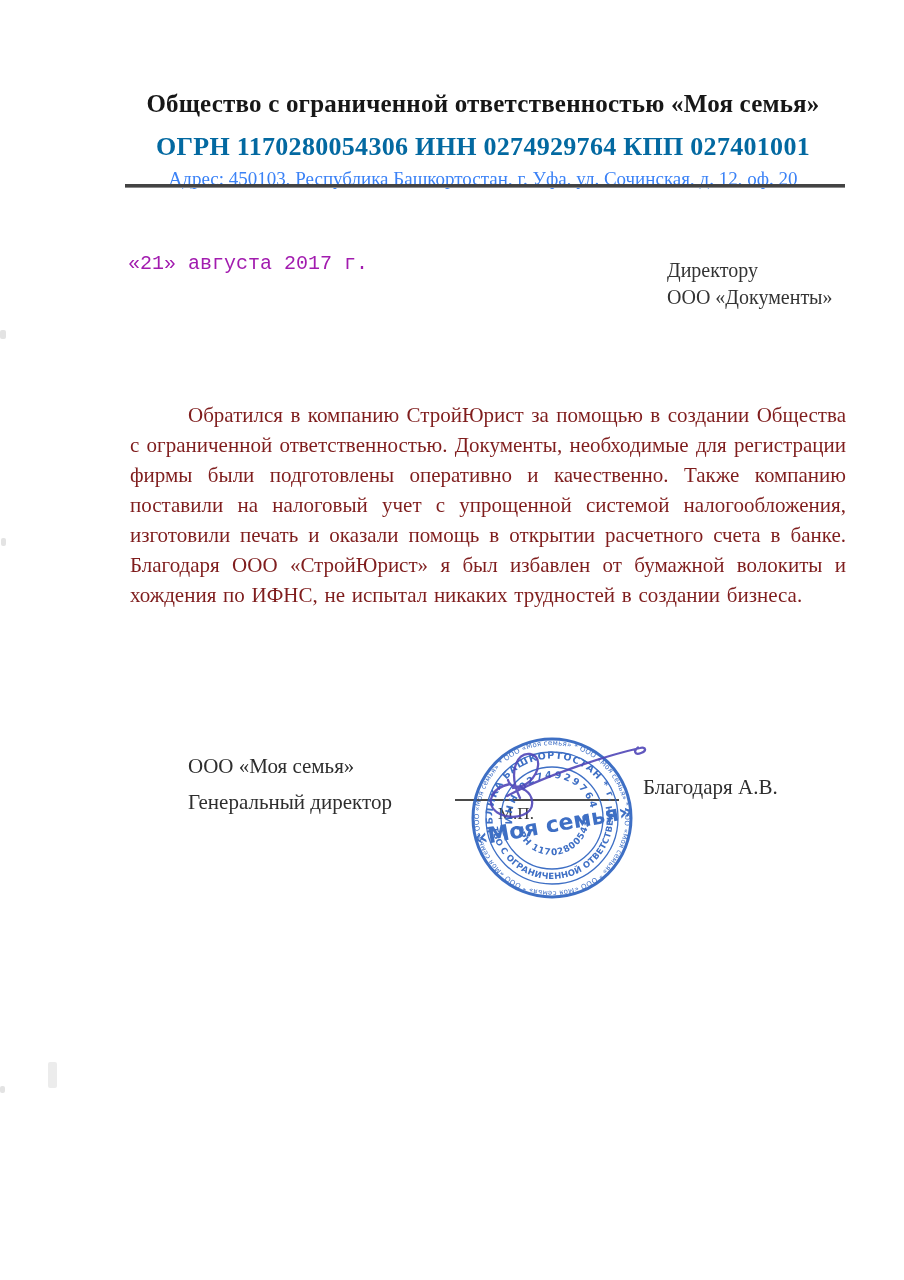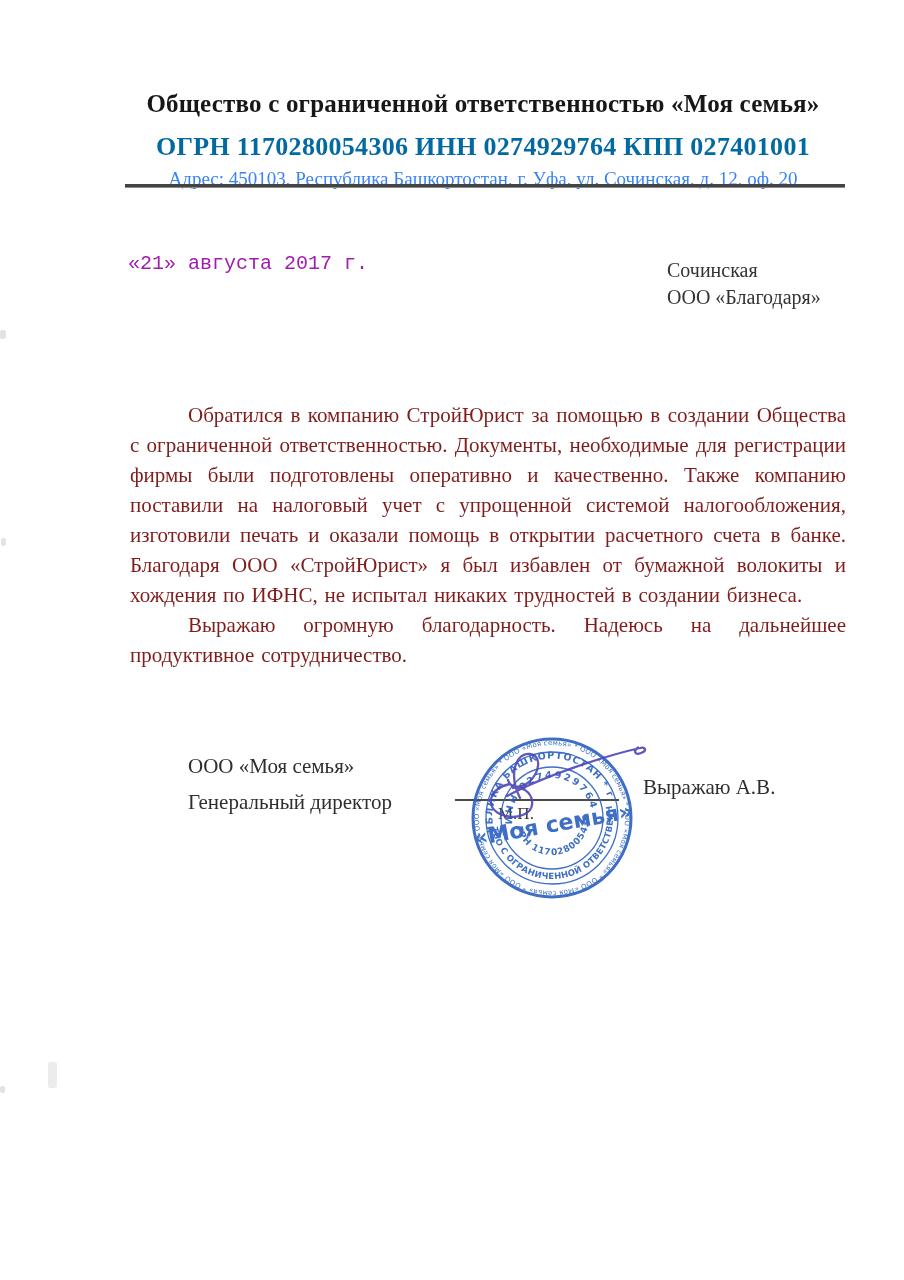--- a/index.html
+++ b/index.html
@@ -157,36 +157,35 @@
 
   <div class="letterhead">
     <div class="company-name">Общество с ограниченной ответственностью «Моя семья»</div>
     <div class="reg-numbers">ОГРН 1170280054306 ИНН 0274929764 КПП 027401001</div>
     <div class="address-line">Адрес: 450103, Республика Башкортостан, г. Уфа, ул. Сочинская, д. 12, оф. 20</div>
   </div>
   <div class="header-rule"></div>
 
   <div class="date-line">«21» августа 2017 г.</div>
   <div class="recipient">
-    <div>Сочинская</div>
-    <div>ООО «Благодаря»</div>
+    <div>Директору</div>
+    <div>ООО «Документы»</div>
   </div>
 
   <div class="body-text">
     <p>Обратился в компанию СтройЮрист за помощью в создании Общества с ограниченной ответственностью. Документы, необходимые для регистрации фирмы были подготовлены оперативно и качественно. Также компанию поставили на налоговый учет с упрощенной системой налогообложения, изготовили печать и оказали помощь в открытии расчетного счета в банке. Благодаря ООО «СтройЮрист» я был избавлен от бумажной волокиты и хождения по ИФНС, не испытал никаких трудностей в создании бизнеса.</p>
-    <p>Выражаю огромную благодарность. Надеюсь на дальнейшее продуктивное сотрудничество.</p>
   </div>
 
   <div class="sig-title">
     <div>ООО «Моя семья»</div>
     <div>Генеральный директор</div>
   </div>
   <div class="sig-line"></div>
   <div class="mp-label">М.П.</div>
-  <div class="signatory-name">Выражаю А.В.</div>
+  <div class="signatory-name">Благодаря А.В.</div>
 
   <svg class="stamp-svg" viewBox="0 0 196 196" color="#2e63c0">
     <defs>
       <path id="ring-outer" d="M 25 98 A 73 73 0 1 1 171 98 A 73 73 0 1 1 25 98"></path>
       <path id="arc-mid-top" d="M 38.5 98 A 59.5 59.5 0 1 1 157.5 98"></path>
       <path id="arc-mid-bottom" d="M 37 98 A 61 61 0 1 0 159 98"></path>
       <path id="arc-inn" d="M 58 98 A 40 40 0 1 1 138 98"></path>
       <path id="arc-ogrn" d="M 61 98 A 37 37 0 1 0 135 98"></path>
     </defs>
 

